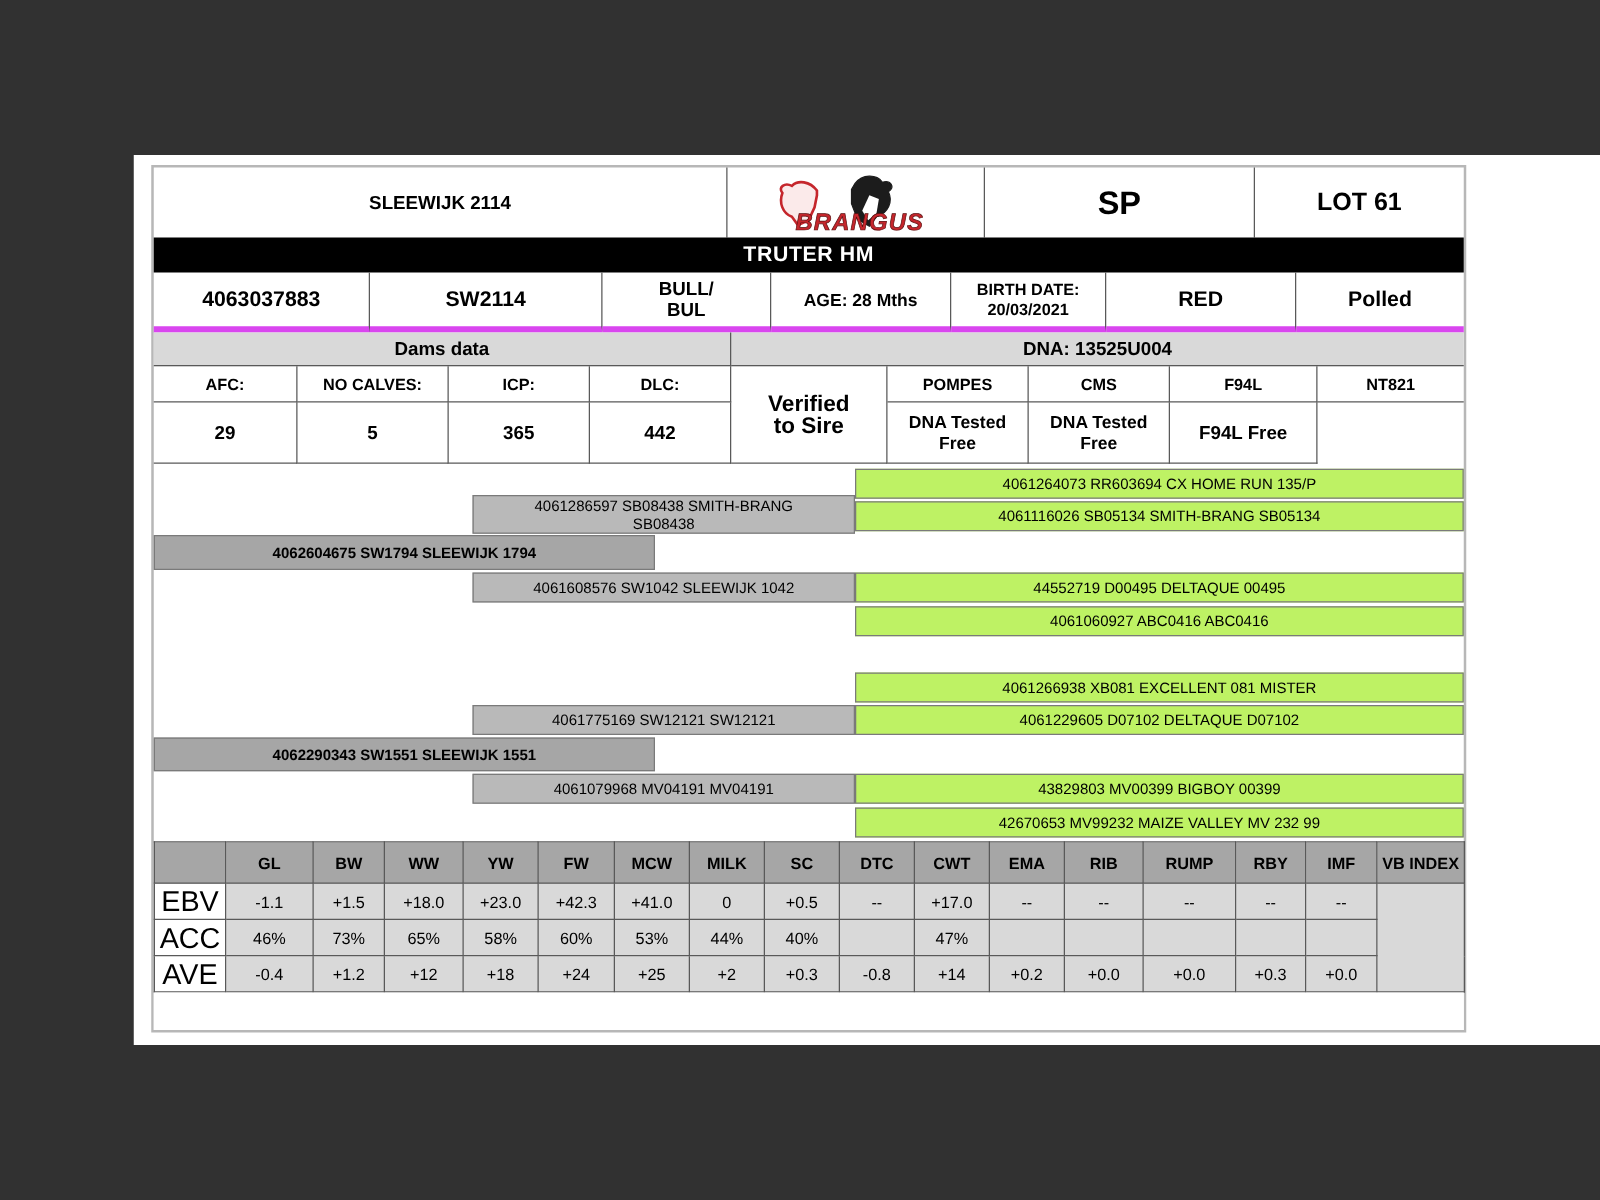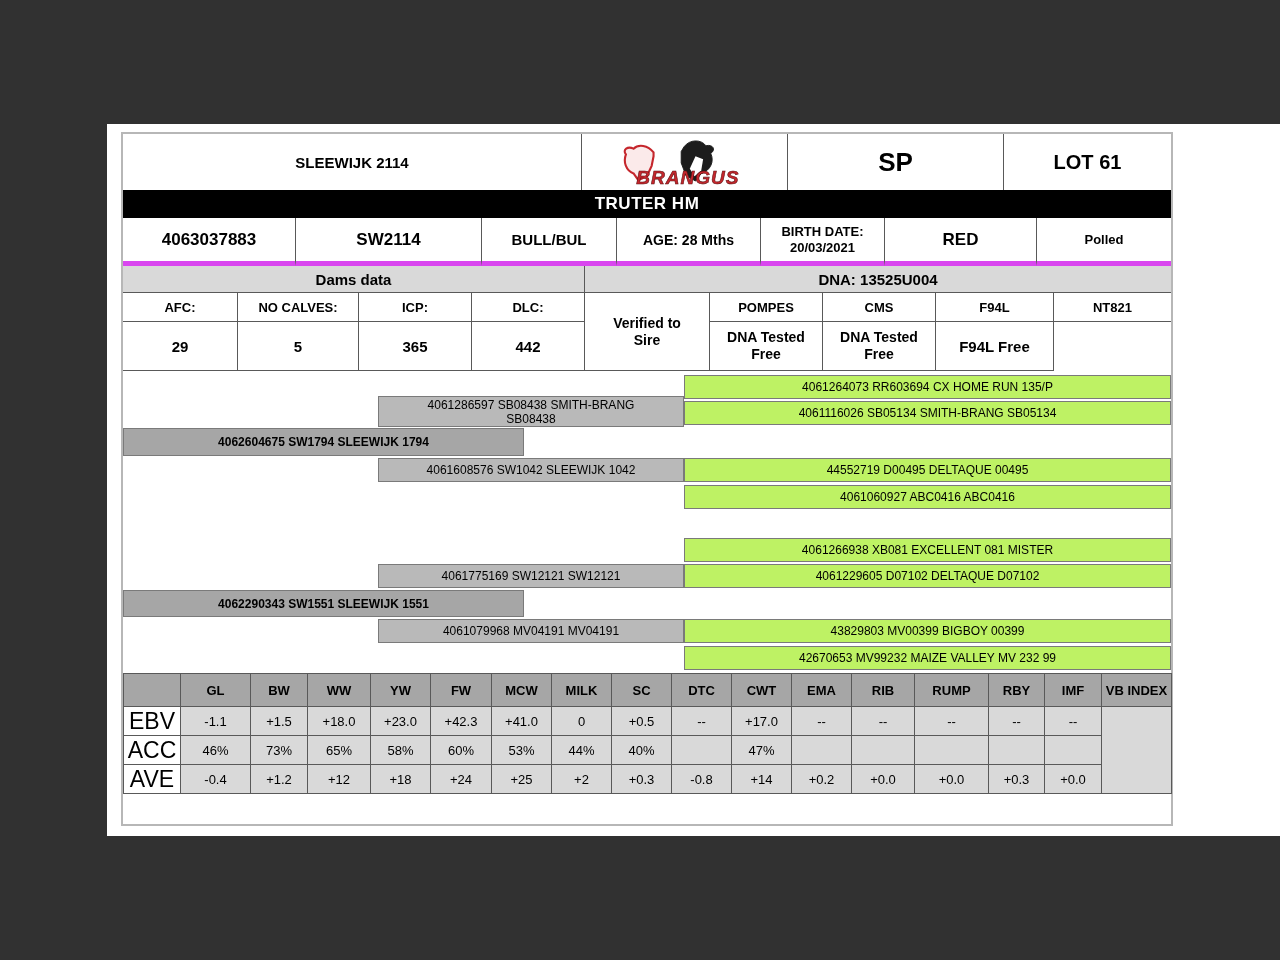--- a/index.html
+++ b/index.html
@@ -32,39 +32,39 @@
   .c-lot{width:167px;font-weight:bold;font-size:20px;}
   
   .black-bar{height:28px;flex:none;background:#000;color:#fff;font-weight:bold;font-size:17px;
     display:flex;align-items:center;justify-content:center;letter-spacing:.5px;}
   
   .row-id{display:flex;height:48px;flex:none;}
   .row-id .cell{border-right:1px solid #595959;border-bottom:5px solid #d946ef;font-weight:bold;}
   .row-id .cell:last-child{border-right:none;}
   .id-reg{width:173px;font-size:17px;}
   .id-tattoo{width:186px;font-size:17px;}
-  .id-sex{width:135px;font-size:15px;line-height:17px;}
+  .id-sex{width:135px;font-size:15px;line-height:17px;flex-direction:column;}
   .id-age{width:144px;font-size:14px;}
   .id-birth{width:124px;font-size:13px;line-height:16px;flex-direction:column;}
   .id-colour{width:152px;font-size:17px;}
-  .id-poll{width:134px;font-size:13px;}
+  .id-poll{width:134px;font-size:17px;}
   
   .row-dams{display:flex;height:27px;flex:none;background:#d9d9d9;}
   .row-dams .cell{border-bottom:1px solid #595959;font-weight:bold;font-size:15px;}
   .dams-left{width:462px;border-right:1px solid #595959;}
   .dams-right{width:586px;}
   
   .tests{display:grid;flex:none;height:78px;
     grid-template-columns:115px 121px 113px 113px 125px 113px 113px 118px 117px;
     grid-template-rows:29px 49px;}
   .tests .cell{border-right:1px solid #595959;border-bottom:1px solid #595959;font-weight:bold;}
   .tests .cell.lastcol{border-right:none;}
   .t-head{font-size:13px;}
   .t-val{font-size:15px;}
-  .t-verified{grid-column:5;grid-row:1 / span 2;font-size:14px;}
+  .t-verified{grid-column:5;grid-row:1 / span 2;font-size:18px;}
   .t-verified span{display:block;max-width:84px;margin:0 auto;line-height:17px;}
   .t-free span{display:block;max-width:92px;margin:0 auto;line-height:17px;font-size:14px;}
   
   .pedigree{position:relative;height:302px;flex:none;font-size:12px;}
   .bar{position:absolute;box-sizing:border-box;border:1px solid #7a7a7a;
     display:flex;align-items:center;justify-content:center;text-align:center;height:24px;}
   .bar.left{left:0;width:401px;background:#a6a6a6;font-weight:bold;}
   .bar.mid{left:255px;width:306px;background:#b9b9b9;}
   .bar.right{left:561px;width:487px;background:#bef264;}
   .bar.wrap2{height:31px;line-height:14px;padding:0 30px;}

